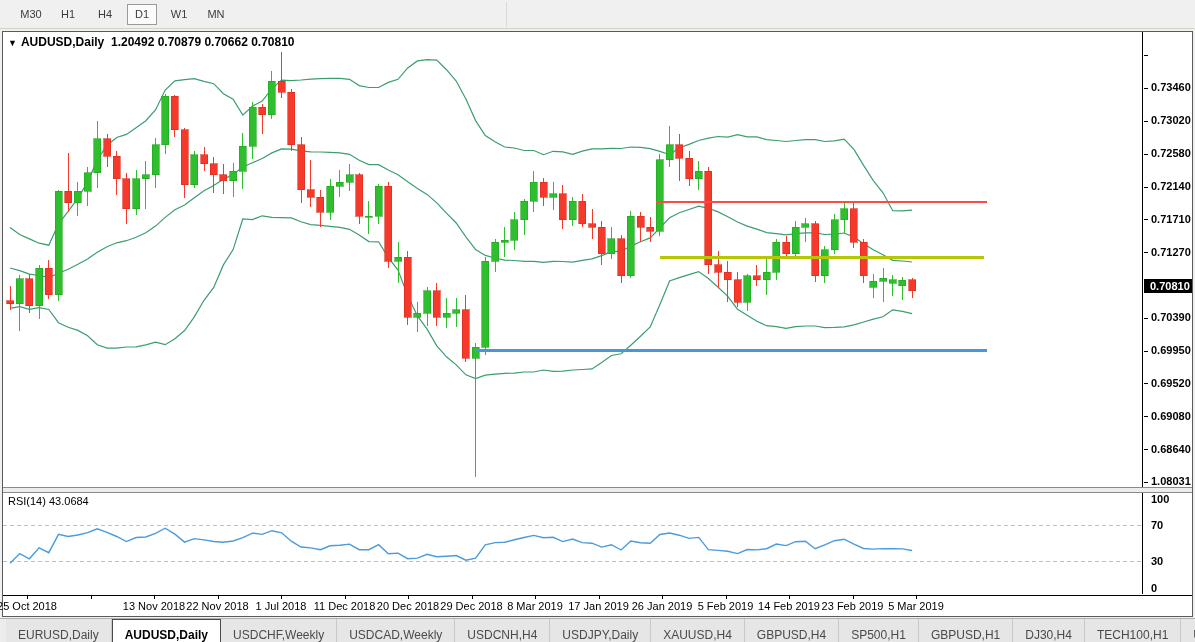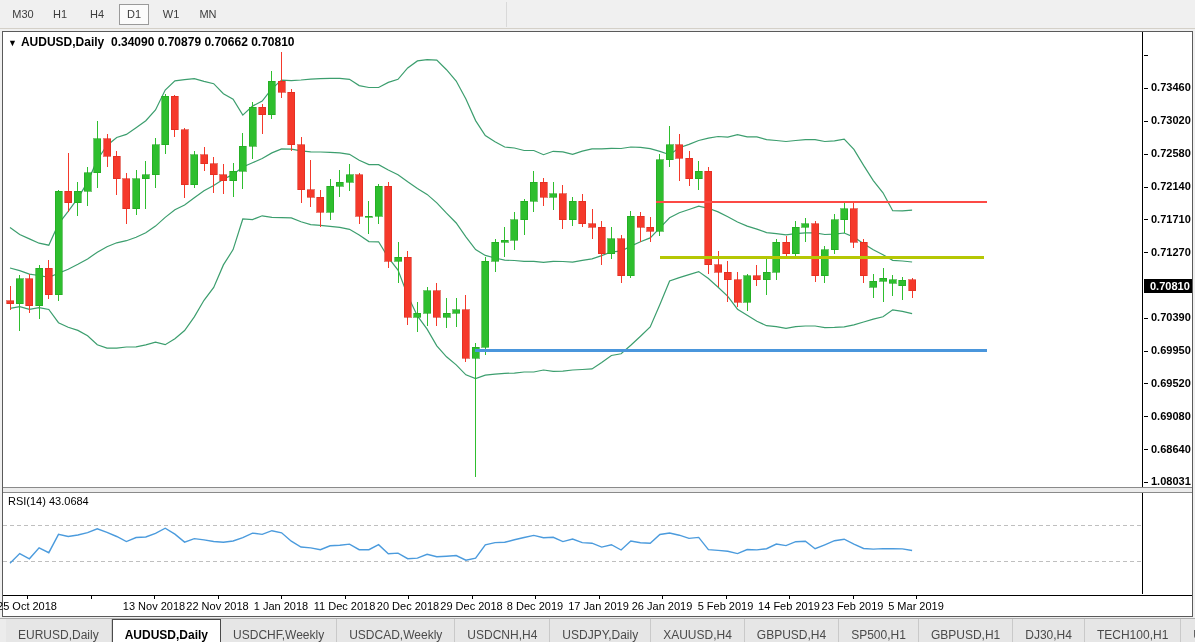--- a/index.html
+++ b/index.html
@@ -1,21 +1,21 @@
 <!DOCTYPE html>
 <html><head>
 <meta charset="utf-8">
 <style>
   * { margin:0; padding:0; box-sizing:border-box; }
   html,body { width:1195px; height:642px; overflow:hidden; background:#f0f0f0;
     font-family:"Liberation Sans", sans-serif; -webkit-font-smoothing:none; }
 
   
   #toolbar { position:absolute; left:0; top:0; width:1195px; height:29px;
-    background:#f0f0f0; border-bottom:1px solid #d4d0c8; display:flex; align-items:center; padding-left:8px; }
+    background:#f0f0f0; border-bottom:1px solid #d4d0c8; display:flex; align-items:center; padding-left:16px; }
   .tf-btn { min-width:30px; height:21px; margin-right:7px; display:flex; align-items:center; justify-content:center;
     font-size:11px; color:#3c3c3c; border:1px solid transparent; background:transparent; cursor:default; }
   .tf-btn.active { background:#fbfbfb; border:1px solid #9a9a9a; }
   .tb-sep { position:absolute; left:506px; top:2px; width:1px; height:25px; background:#d9d9d9; }
 
   
   #window { position:absolute; left:2px; top:31px; width:1191px; height:586px;
     background:#fff; border:1px solid #5a5a5a; }
   #main-plot { position:absolute; left:0; top:0; width:1140px; height:455px; border-right:1px solid #000; background:#fff; }
   #chart-title { position:absolute; left:5px; top:3px; font-size:12px; font-weight:bold; color:#000; white-space:pre; }
@@ -435,21 +435,21 @@
           <rect x="895.9" y="248.47910000000013" width="7" height="5.243699999999421" fill="#2EBE2E" stroke="#1FA51F" stroke-width="0.6" shape-rendering="crispEdges"></rect>
         </g>
         <g>
           <line x1="909.0999999999999" y1="246.23179999999954" x2="909.0999999999999" y2="265.70839999999987" stroke="#F5392B" stroke-width="1" shape-rendering="crispEdges"></line>
           <rect x="905.5999999999999" y="247.7300000000002" width="7" height="11.23649999999958" fill="#F5392B" stroke="#DB2C1E" stroke-width="0.6" shape-rendering="crispEdges"></rect>
         </g>
         <line x1="653" y1="169.82359999999963" x2="984" y2="169.82359999999963" stroke="#FC4A45" stroke-width="2.5" shape-rendering="crispEdges"></line>
         <line x1="657" y1="225.25700000000018" x2="981" y2="225.25700000000018" stroke="#B5C704" stroke-width="3" shape-rendering="crispEdges"></line>
         <line x1="472" y1="318.8944999999998" x2="984" y2="318.8944999999998" stroke="#4A96DC" stroke-width="3" shape-rendering="crispEdges"></line>
       </svg>
-    <div id="chart-title"><span class="tri">▼</span><span>AUDUSD,Daily</span><span>  </span><span>0.34090</span><span> </span><span>0.70879</span><span> </span><span>0.70662</span><span> </span><span>0.70810</span></div>
+    <div id="chart-title"><span class="tri">▼</span><span>AUDUSD,Daily</span><span>  </span><span>1.20492</span><span> </span><span>0.70879</span><span> </span><span>0.70662</span><span> </span><span>0.70810</span></div>
   </div>
   <div id="price-axis">
     <div id="price-badge" style="top: 247.472px;">0.70810</div>
   <div class="pa-tick" style="top: 23px;"></div>
       <div class="pa-label" style="top: 16.5px; padding-left: 48px;">0.73900</div>
       <div class="pa-tick" style="top: 55.9604px;"></div>
       <div class="pa-label" style="top: 49.4604px;">0.73460</div>
       <div class="pa-tick" style="top: 88.9208px;"></div>
       <div class="pa-label" style="top: 82.4208px;">0.73020</div>
       <div class="pa-tick" style="top: 121.881px;"></div>
@@ -475,39 +475,45 @@
     </div>
   <div id="divider"></div>
   <div id="rsi-panel">
     <svg id="rsi-svg" width="1140" height="101">
         <line x1="0" y1="32.7" x2="1140" y2="32.7" stroke="#BFBFBF" stroke-width="1" stroke-dasharray="4 3" shape-rendering="crispEdges"></line>
         <line x1="0" y1="68.30000000000001" x2="1140" y2="68.30000000000001" stroke="#BFBFBF" stroke-width="1" stroke-dasharray="4 3" shape-rendering="crispEdges"></line>
         <polyline points="7.0,70.3 16.7,60.6 26.4,65.8 36.1,54.8 45.8,59.7 55.5,41.4 65.2,43.5 74.9,42.0 84.6,39.6 94.3,35.8 104.0,39.3 113.7,43.5 123.4,48.6 133.1,44.5 142.8,44.0 152.5,40.3 162.2,35.2 171.9,41.1 181.6,49.1 191.3,45.6 201.0,46.9 210.7,48.5 220.4,49.3 230.1,48.0 239.8,44.7 249.5,40.1 259.2,41.4 268.9,37.7 278.6,39.8 288.3,48.2 298.0,54.0 307.7,54.9 317.4,56.7 327.1,52.8 336.8,52.2 346.5,51.1 356.2,56.7 365.9,56.7 375.6,51.7 385.3,60.8 395.0,60.1 404.7,65.7 414.4,65.1 424.1,61.3 433.8,63.8 443.5,63.2 453.2,62.5 462.9,67.2 472.6,65.1 482.3,51.9 492.0,49.6 501.7,49.3 511.4,46.8 521.1,44.5 530.8,42.4 540.5,44.8 550.2,44.3 559.9,48.6 569.6,46.0 579.3,49.6 589.0,50.2 598.7,54.1 608.4,51.7 618.1,57.0 627.8,48.1 637.5,49.7 647.2,50.2 656.9,41.5 666.6,40.0 676.3,42.2 686.0,45.4 695.7,44.4 705.4,56.6 715.1,57.4 724.8,58.2 734.5,60.6 744.2,56.5 753.9,56.9 763.6,55.7 773.3,51.0 783.0,52.6 792.7,48.7 802.4,48.2 812.1,55.7 821.8,51.8 831.5,47.7 841.2,46.2 850.9,51.1 860.6,55.5 870.3,56.1 880.0,55.6 889.7,55.8 899.4,55.9 909.1,57.5" fill="none" stroke="#4B9BDD" stroke-width="1.4"></polyline>
       </svg>
     <div id="rsi-label"><span>RSI(14)</span> <span>43.0684</span></div>
   </div>
+  <div id="rsi-axis">
+      <div class="ra-label" style="top: -0.5px;">100</div>
+      <div class="ra-label" style="top: 26.2px;">70</div>
+      <div class="ra-label" style="top: 61.8px;">30</div>
+      <div class="ra-label" style="top: 88.5px;">0</div>
+    </div>
   <div id="date-axis">
       <div class="date-tick" style="left: 24px;"></div>
       <div class="date-label" style="left: 24px;">25 Oct 2018</div>
       <div class="date-tick" style="left: 87.5px;"></div>
       <div class="date-label" style="left: 98px; margin-top: 42px;">3 Nov 2018</div>
       <div class="date-tick" style="left: 151px;"></div>
       <div class="date-label" style="left: 151px;">13 Nov 2018</div>
       <div class="date-tick" style="left: 214.5px;"></div>
       <div class="date-label" style="left: 214.5px;">22 Nov 2018</div>
       <div class="date-tick" style="left: 278px;"></div>
-      <div class="date-label" style="left: 278px;">1 Jan 2018</div>
+      <div class="date-label" style="left: 278px;">1 Jul 2018</div>
       <div class="date-tick" style="left: 341.5px;"></div>
       <div class="date-label" style="left: 341.5px;">11 Dec 2018</div>
       <div class="date-tick" style="left: 405px;"></div>
       <div class="date-label" style="left: 405px;">20 Dec 2018</div>
       <div class="date-tick" style="left: 468.5px;"></div>
       <div class="date-label" style="left: 468.5px;">29 Dec 2018</div>
       <div class="date-tick" style="left: 532px;"></div>
-      <div class="date-label" style="left: 532px;">8 Dec 2019</div>
+      <div class="date-label" style="left: 532px;">8 Mar 2019</div>
       <div class="date-tick" style="left: 595.5px;"></div>
       <div class="date-label" style="left: 595.5px;">17 Jan 2019</div>
       <div class="date-tick" style="left: 659px;"></div>
       <div class="date-label" style="left: 659px;">26 Jan 2019</div>
       <div class="date-tick" style="left: 722.5px;"></div>
       <div class="date-label" style="left: 722.5px;">5 Feb 2019</div>
       <div class="date-tick" style="left: 786px;"></div>
       <div class="date-label" style="left: 786px;">14 Feb 2019</div>
       <div class="date-tick" style="left: 849.5px;"></div>
       <div class="date-label" style="left: 849.5px;">23 Feb 2019</div>

